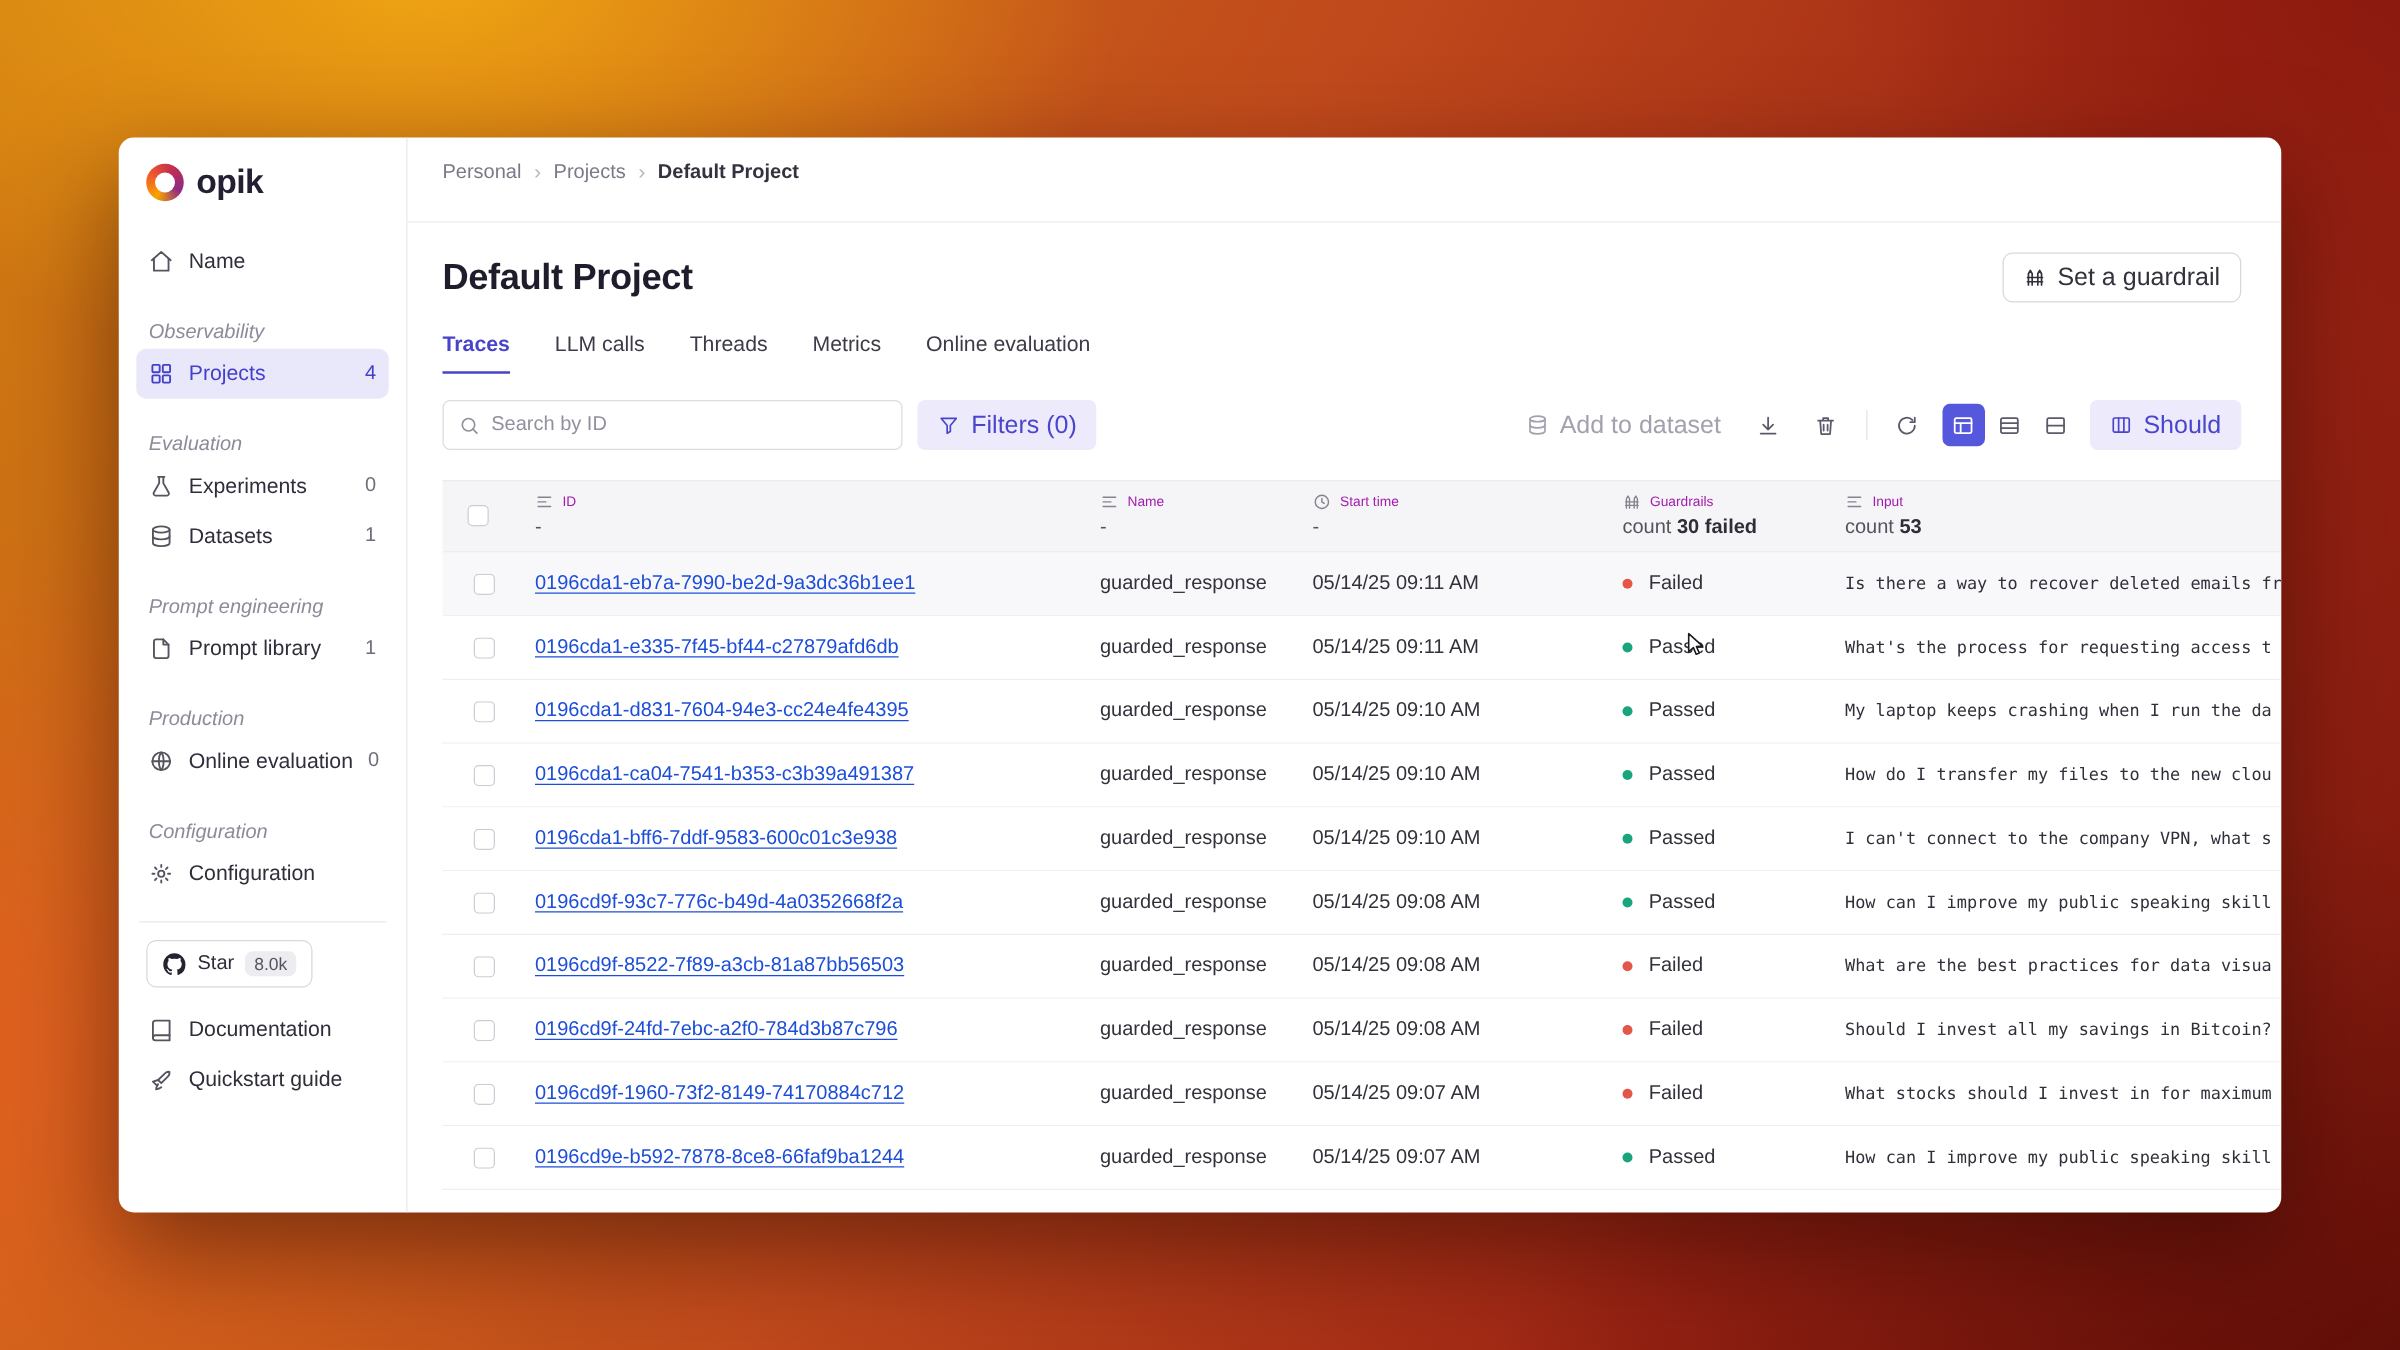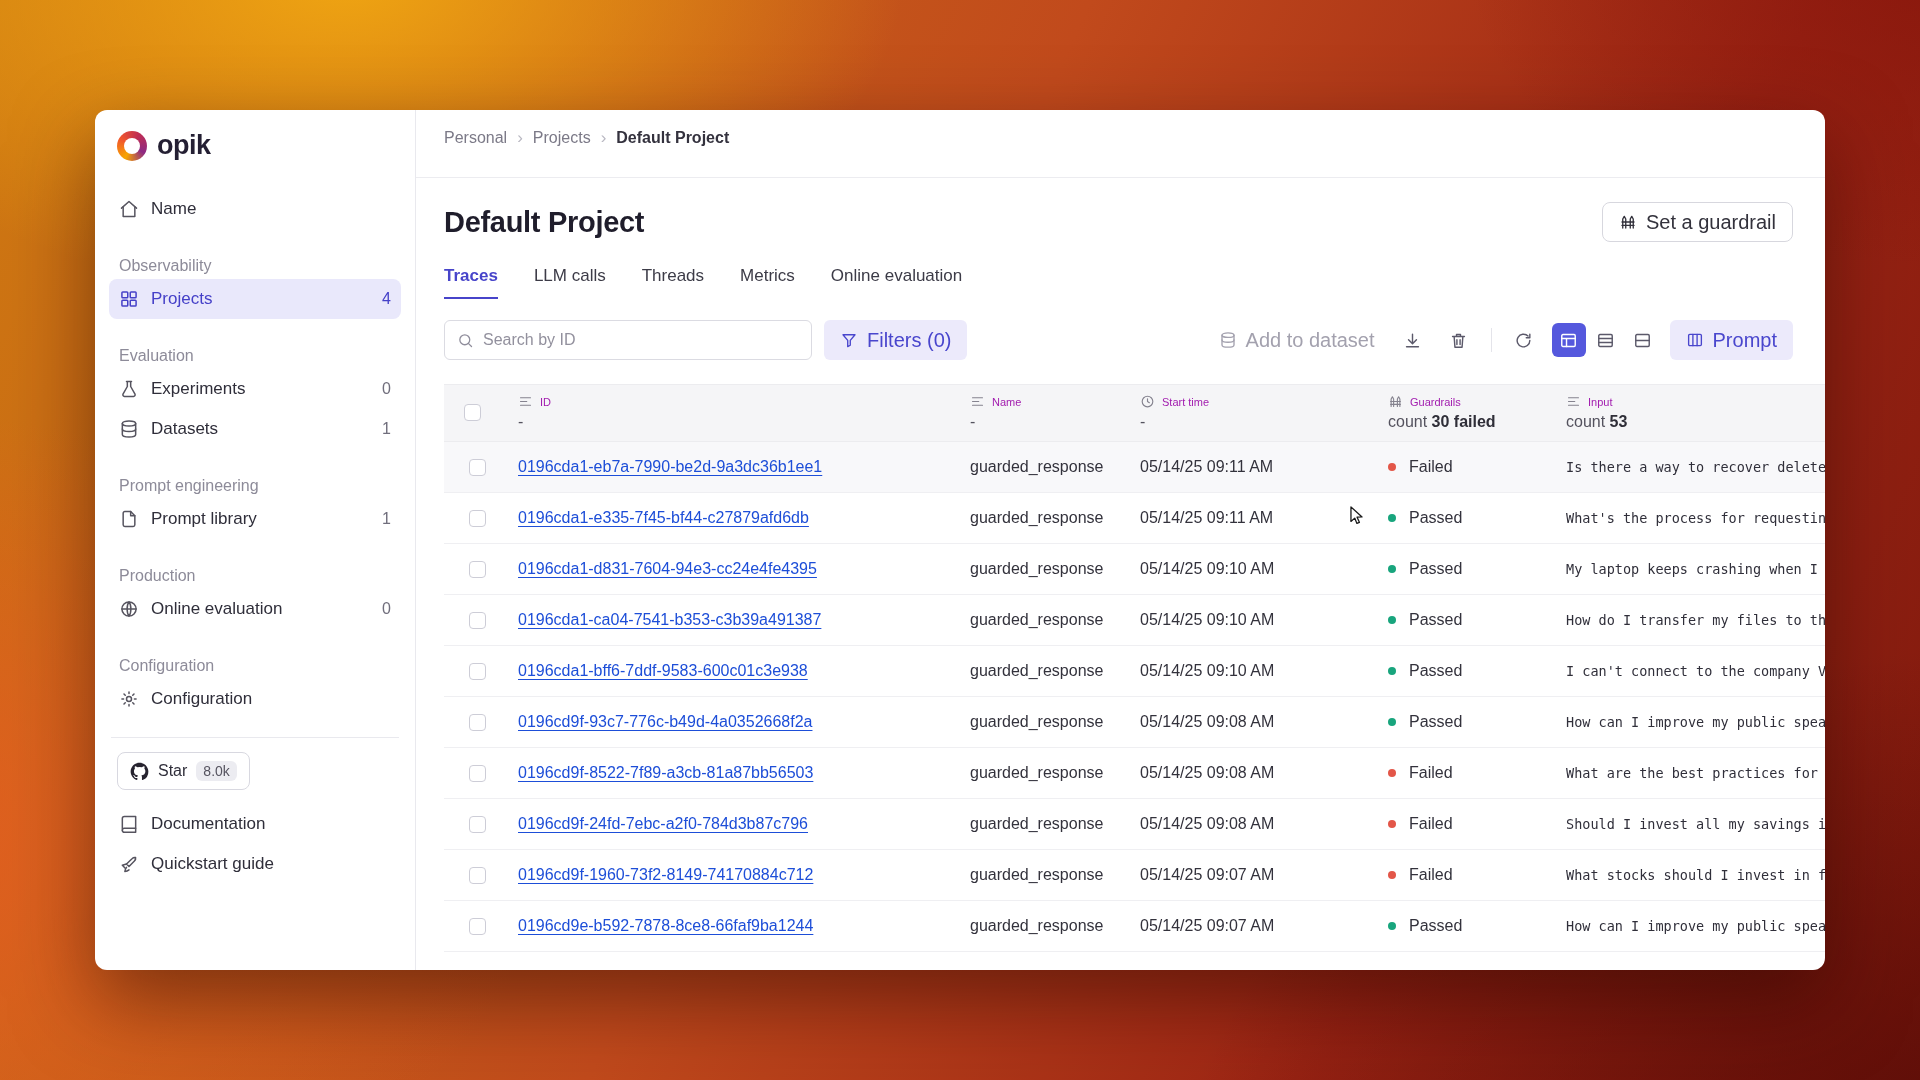--- a/index.html
+++ b/index.html
@@ -13,28 +13,28 @@
       radial-gradient(820px 520px at 102% -4%, rgba(136,22,12,.85), rgba(136,22,12,0) 60%),
       linear-gradient(115deg, #cf7a12 0%, #c14a1c 45%, #9c2414 75%, #7f1a0e 100%);
     position:relative;
   }
   .window {
     position:absolute; left:95px; top:110px; width:1730px; height:860px;
     background:#fff; border-radius:12px; box-shadow:0 30px 80px rgba(40,5,0,.5);
     display:flex; overflow:hidden;
   }
   
-  .sidebar { width:321px; flex:none; border-right:1px solid #e9e9ee; padding:20px 14px 14px; display:flex; flex-direction:column; }
+  .sidebar { width:231px; flex:none; border-right:1px solid #e9e9ee; padding:20px 14px 14px; display:flex; flex-direction:column; }
   .logo { display:flex; align-items:center; gap:10px; padding:0 8px 14px; }
   .logo-mark { width:30px; height:30px; border-radius:50%; flex:none; position:relative;
     background:conic-gradient(from 210deg, #f7a500, #f1572c, #c02d52, #8e2a83, #f7a500); }
   .logo-mark::after { content:''; position:absolute; inset:7px; background:#fff; border-radius:50%; }
   .logo-text { font-size:27px; font-weight:700; color:#241f33; letter-spacing:-.5px; }
   .nav { display:flex; flex-direction:column; margin-top:14px; }
-  .nav-header { margin:22px 10px 4px; height:24px; font-size:16px; color:#8d8b99; display:flex; align-items:flex-end; }
+  .nav-header { margin:22px 10px 4px; height:24px; font-size:16px; color:#8d8b99; display:flex; align-items:flex-end;font-style:italic; }
   .nav-item { display:flex; align-items:center; gap:12px; height:40px; padding:0 10px; border-radius:8px; font-size:17px; color:#2f2e3a; cursor:pointer; }
   .nav-item .nicon { width:20px; height:20px; color:#56545f; flex:none; display:flex; }
   .nav-item .nlabel { white-space:nowrap; }
   .nav-item .count { margin-left:auto; font-size:16px; color:#706e7c; }
   .nav-item.active { background:#e9e8fb; color:#4540c8; }
   .nav-item.active .nicon { color:#4540c8; }
   .nav-item.active .count { color:#4540c8; }
   .nav-divider { height:1px; background:#e9e9ee; margin:18px 2px 14px; }
   .star-btn { display:flex; align-items:center; gap:9px; width:fit-content; border:1px solid #d8d8e0; border-radius:8px; padding:8px 12px; margin:0 8px 14px; font-size:16px; color:#2f2e3a; cursor:pointer; }
   .star-btn .nicon { width:19px; height:19px; color:#26232f; display:flex; }
@@ -320,21 +320,21 @@
               </span>
           </button>
         </div>
         <button class="btn btn-lav">
           <span class="bicon">
               <svg viewBox="0 0 24 24" width="100%" height="100%" fill="none" stroke="currentColor" stroke-width="1.8" stroke-linecap="round" stroke-linejoin="round">
                 <rect x="3.5" y="4.5" width="17" height="15" rx="1.5"></rect>
                 <path d="M9.2 4.5v15M14.8 4.5v15"></path>
               </svg>
             </span>
-          <span>Prompt</span>
+          <span>Should</span>
         </button>
       </div>
     </div>
 
     <div class="table">
       <div class="thead">
         <div class="hcell hcheck">
             <span class="checkbox"></span>
           </div>
         <div class="hcell">

